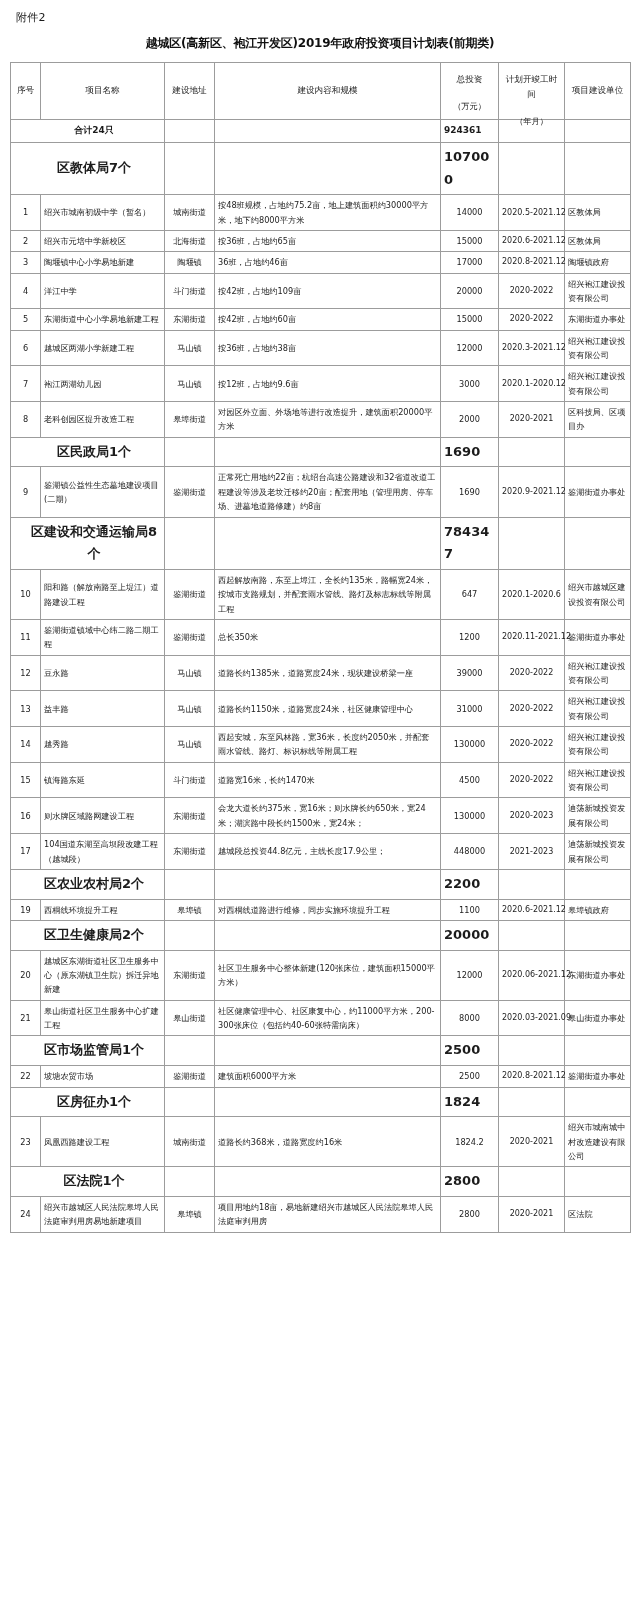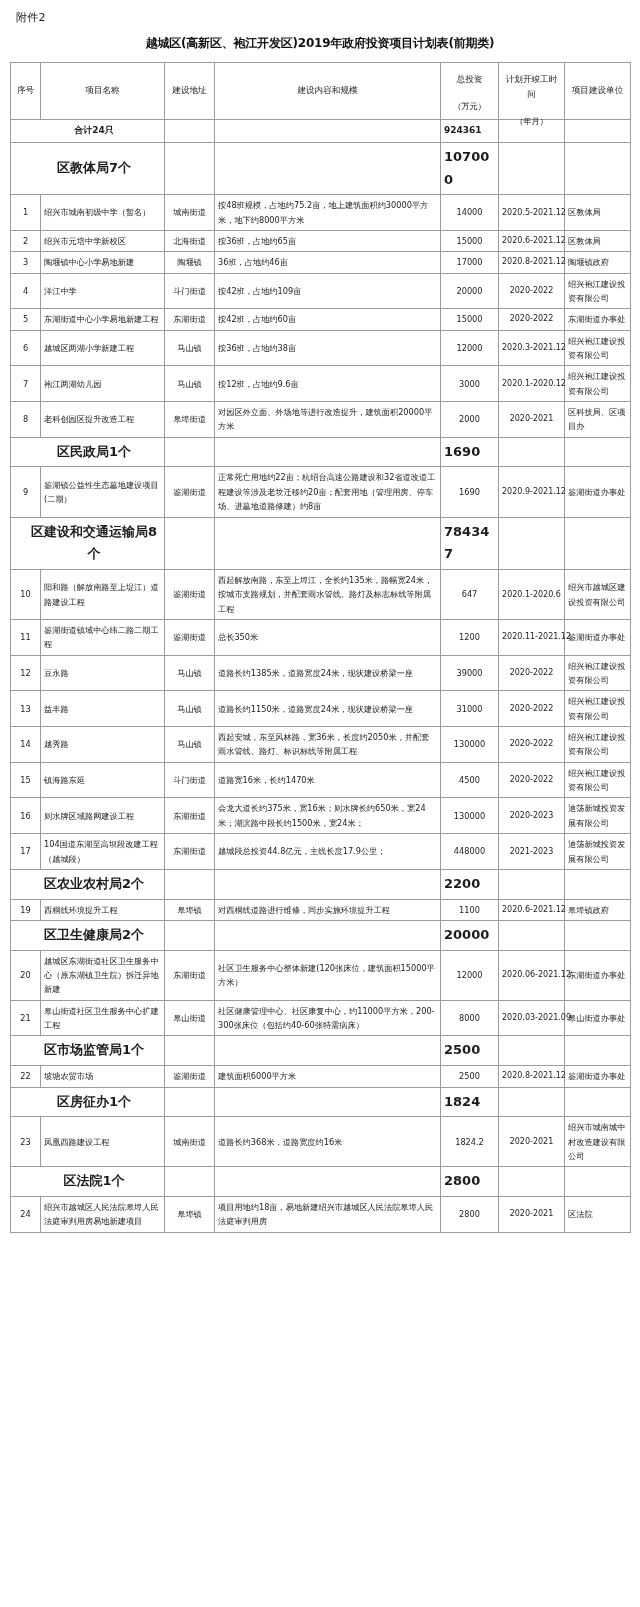--- a/index.html
+++ b/index.html
@@ -279,21 +279,21 @@
           <td class="addr">马山镇</td>
           <td class="desc">道路长约1385米，道路宽度24米，现状建设桥梁一座</td>
           <td class="inv">39000</td>
           <td class="time">2020-2022</td>
           <td class="unit">绍兴袍江建设投资有限公司</td>
         </tr>
         <tr class="item">
           <td class="seq">13</td>
           <td class="name">益丰路</td>
           <td class="addr">马山镇</td>
-          <td class="desc">道路长约1150米，道路宽度24米，现状建设桥梁一座</td>
+          <td class="desc">道路长约1150米，道路宽度24米，社区健康管理中心</td>
           <td class="inv">31000</td>
           <td class="time">2020-2022</td>
           <td class="unit">绍兴袍江建设投资有限公司</td>
         </tr>
         <tr class="item">
           <td class="seq">14</td>
           <td class="name">越秀路</td>
           <td class="addr">马山镇</td>
           <td class="desc">西起安城，东至风林路，宽36米，长度约2050米，并配套雨水管线、路灯、标识标线等附属工程</td>
           <td class="inv">130000</td>

